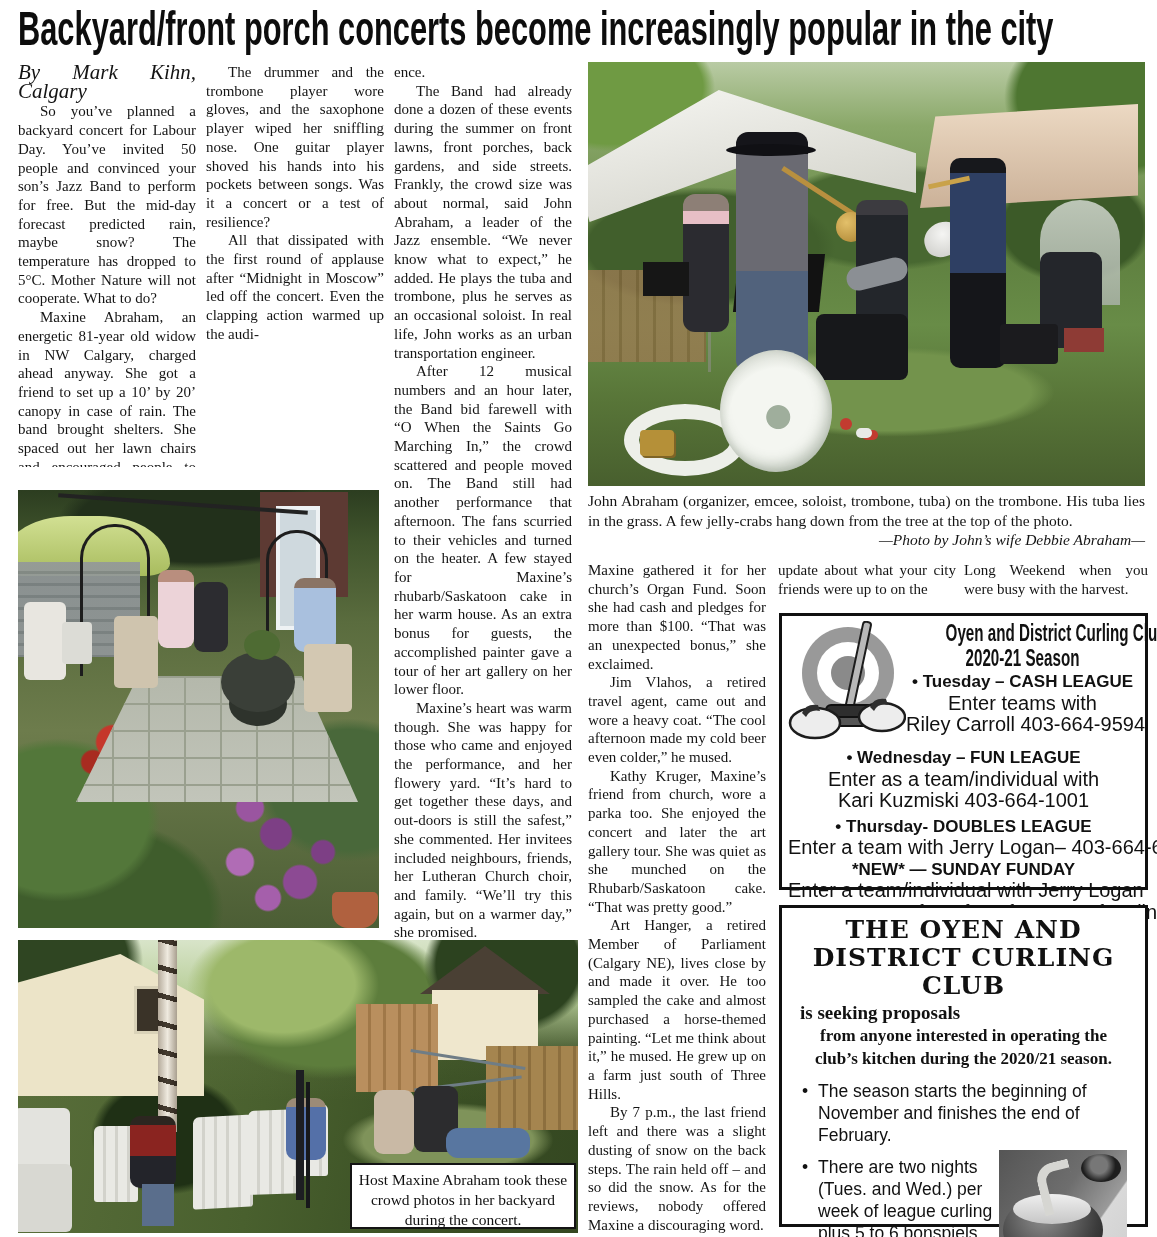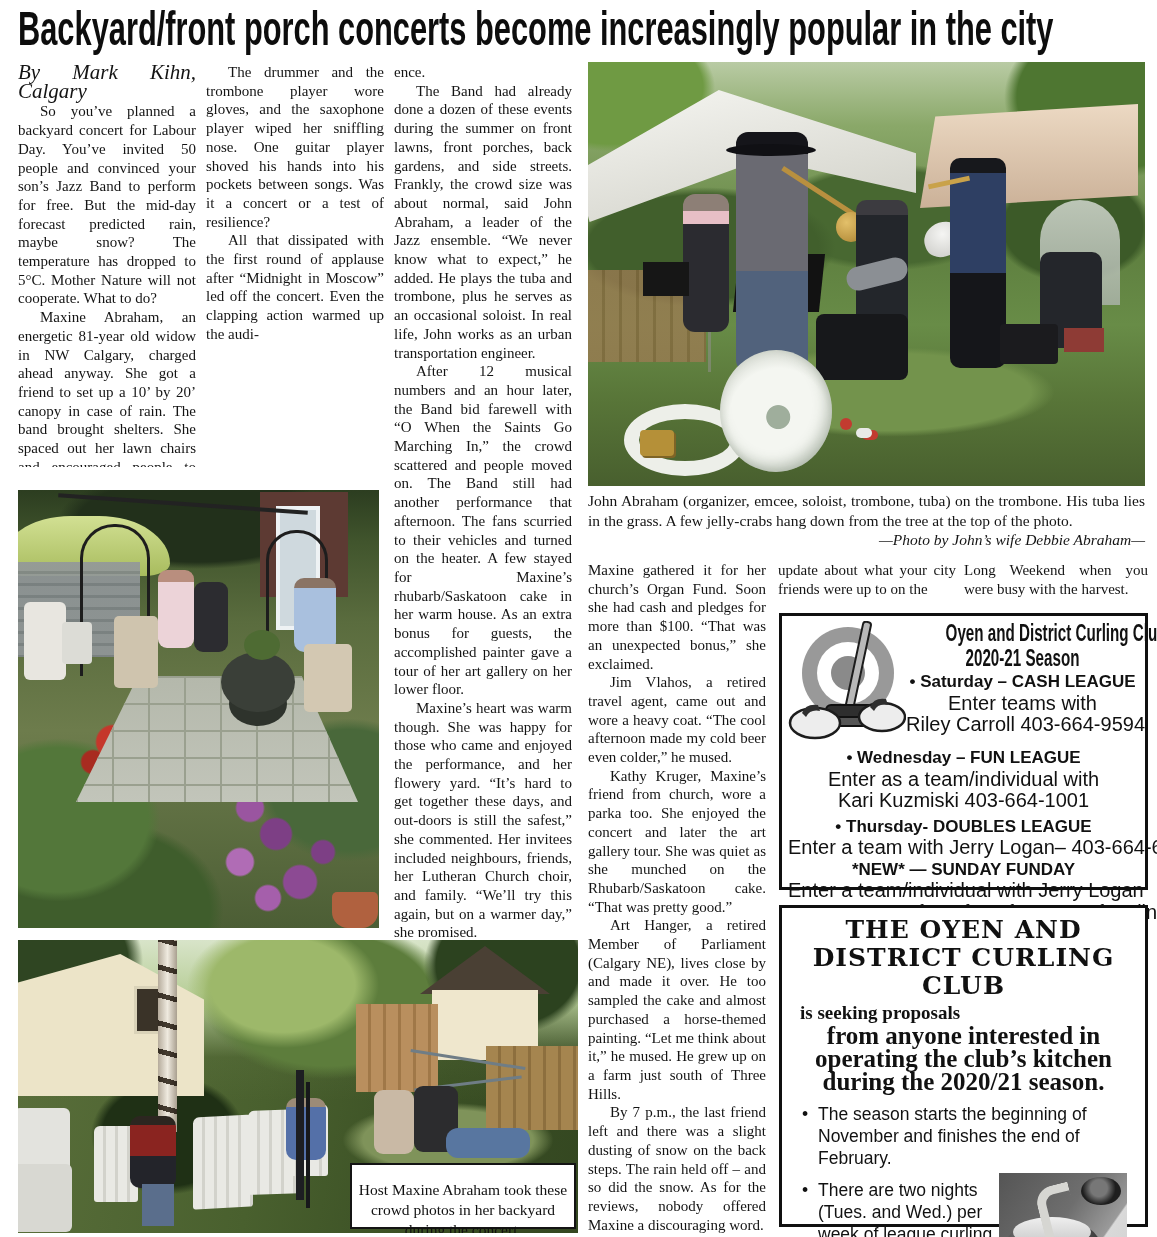--- a/index.html
+++ b/index.html
@@ -151,36 +151,36 @@
   #pby-person-red{left:112px;top:176px;width:46px;height:72px;border-radius:10px;
     background:linear-gradient(#2c2620 0 13%,#8a2420 13% 55%,#23242a 55%);}
   #pby-legs{left:124px;top:244px;width:32px;height:42px;background:#5a6e8c;box-shadow:0 42px 0 -36px #e8e8e8;}
   #pby-person-blue{left:268px;top:158px;width:40px;height:62px;border-radius:10px;
     background:linear-gradient(#9c8b77 0 15%,#5470a8 15%);}
   #pby-grp1{left:356px;top:150px;width:40px;height:64px;border-radius:9px;background:#c9b9a5;}
   #pby-grp2{left:396px;top:146px;width:44px;height:66px;border-radius:9px;background:#2c2c2e;}
   #pby-grp3{left:428px;top:188px;width:84px;height:30px;border-radius:12px;background:#5876a0;}
   #pby-mic{left:288px;top:142px;width:4px;height:126px;background:#17181b;box-shadow:-8px -10px 0 2px #1d1e22;}
   #pby-capbox{left:332px;top:223px;width:226px;height:66px;background:#ffffff;border:2px solid #141414;box-sizing:border-box;
-    font-size:15.5px;line-height:20px;text-align:center;padding:15px 3px;color:#111;}
+    font-size:15.5px;line-height:20px;text-align:center;padding:5px 3px;color:#111;}
   
   .ad{position:absolute;left:779px;width:369px;background:#fff;border:3px solid #101010;box-sizing:border-box;
       font-family:"Liberation Sans",sans-serif;color:#111;}
   #ad1{top:613px;height:277px;padding:5px 6px;}
   #ad1-flex{display:flex;}
   #ad1-right{flex:1;min-width:0;text-align:center;}
   .ad1-title{font-weight:bold;font-size:23px;line-height:25px;transform:scaleX(0.66);transform-origin:50% 50%;white-space:nowrap;}
   .ad1-line{font-size:20px;line-height:21.5px;text-align:center;white-space:nowrap;}
   .ad1-line.b{font-weight:bold;font-size:17px;}
   .mt{margin-top:4px;}
   #ad1-illus{width:118px;height:122px;flex:0 0 118px;}
   #ad2{top:905px;height:322px;padding:8px 18px;}
   #ad2-title{font-family:"DejaVu Serif",serif;font-weight:bold;font-size:25px;line-height:28px;text-align:center;letter-spacing:1px;}
   #ad2-sub1{font-family:"Liberation Serif",serif;font-weight:bold;font-size:19px;margin-top:2px;}
-  #ad2-sub2{font-family:"Liberation Serif",serif;font-weight:bold;font-size:25px;line-height:23px;text-align:center;}
+  #ad2-sub2{font-family:"Liberation Serif",serif;font-weight:bold;font-size:17px;line-height:23px;text-align:center;}
   .ad2-bullet{font-size:17.5px;line-height:22px;margin:10px 0 0 2px;display:flex;}
   .ad2-bullet .dot{width:16px;flex:0 0 16px;}
   #ad2-photo{float:right;width:128px;height:120px;margin:4px 0 0 6px;position:relative;overflow:hidden;background:
       linear-gradient(125deg,#555 0%,#6e6e6e 45%,#9a9a9a 70%,#d9d9d9 71%,#cfcfcf 100%);}
   #ad2-stone2{position:absolute;right:6px;top:4px;width:40px;height:28px;border-radius:50%;background:radial-gradient(circle at 45% 40%,#777 0 30%,#1e1e1e 60%);}
   #ad2-stone{position:absolute;left:4px;top:44px;width:100px;height:72px;border-radius:50%;
       background:radial-gradient(circle at 40% 30%,#8f8f8f,#3b3b3b 70%,#222);}
   #ad2-stone-top{position:absolute;left:14px;top:44px;width:78px;height:30px;border-radius:50%;background:linear-gradient(#efefef,#c6c6c6);}
   #ad2-handle{position:absolute;left:40px;top:12px;width:26px;height:42px;border-left:9px solid #d6d6d2;border-top:9px solid #d6d6d2;border-radius:18px 0 0 0;transform:rotate(-14deg);}
 </style>
@@ -314,21 +314,21 @@
           <rect x="34" y="96" width="56" height="9" rx="3" fill="#555" stroke="#111" stroke-width="2"></rect>
           <ellipse cx="27" cy="102" rx="25" ry="15" fill="#ededed" stroke="#1c1c1c" stroke-width="2.5"></ellipse>
           <path d="M14 92 q4 -10 16 -8 l2 6 q-10 -2 -14 6 z" fill="#2e2e2e"></path>
           <ellipse cx="94" cy="96" rx="23" ry="14" fill="#ededed" stroke="#1c1c1c" stroke-width="2.5"></ellipse>
           <path d="M82 86 q4 -10 16 -8 l2 6 q-10 -2 -14 6 z" fill="#2e2e2e"></path>
         </svg>
       </div>
       <div id="ad1-right">
         <div class="ad1-title">Oyen and District Curling Club</div>
         <div class="ad1-title">2020-21 Season</div>
-        <div class="ad1-line b">• Saturday – CASH LEAGUE</div>
+        <div class="ad1-line b">• Tuesday – CASH LEAGUE</div>
         <div class="ad1-line">Enter teams with</div>
         <div class="ad1-line">Riley Carroll 403-664-9594</div>
       </div>
     </div>
     <div class="ad1-line b mt">• Wednesday – FUN LEAGUE</div>
     <div class="ad1-line">Enter as a team/individual with</div>
     <div class="ad1-line">Kari Kuzmiski 403-664-1001</div>
     <div class="ad1-line b mt">• Thursday- DOUBLES LEAGUE</div>
     <div class="ad1-line">Enter a team with Jerry Logan– 403-664-6001</div>
     <div class="ad1-line b">*NEW* — SUNDAY FUNDAY</div>

